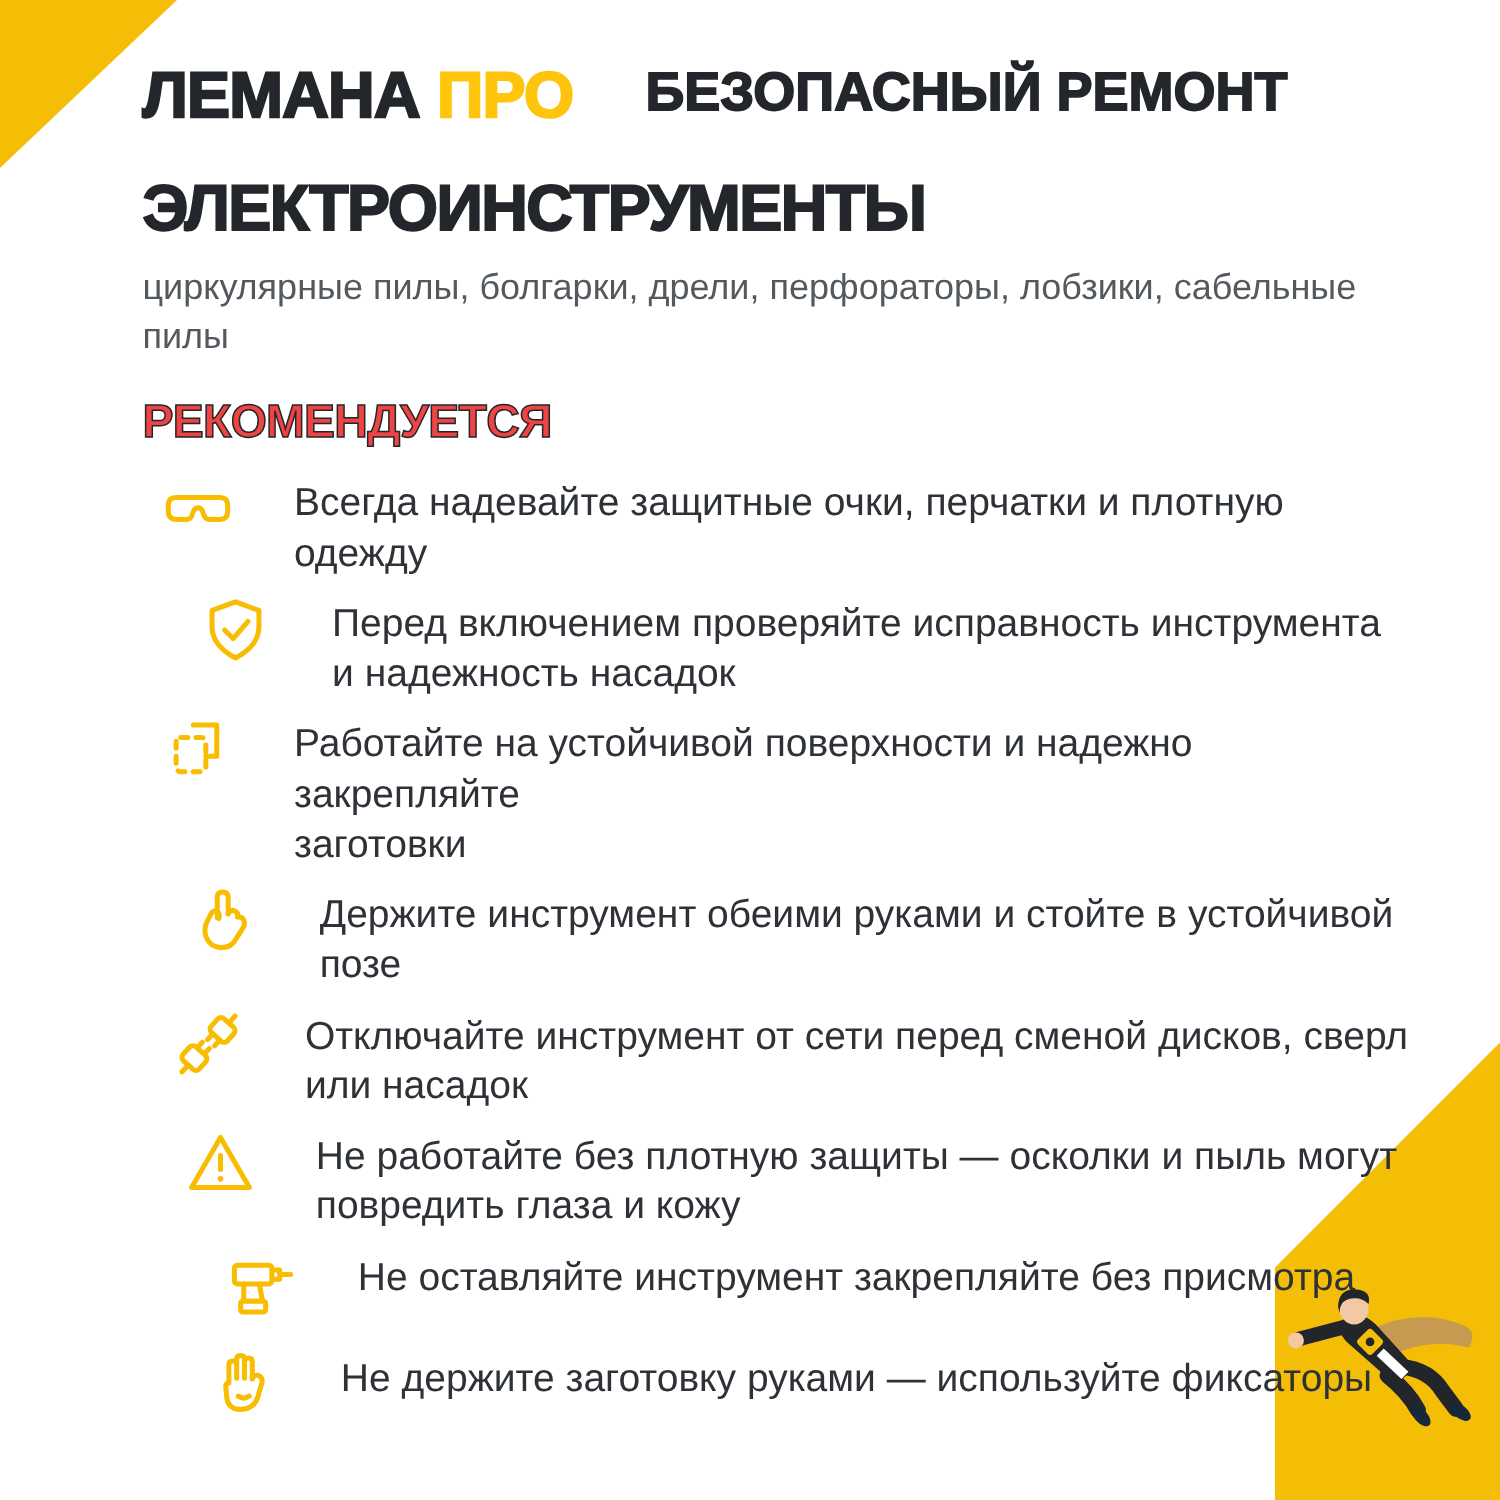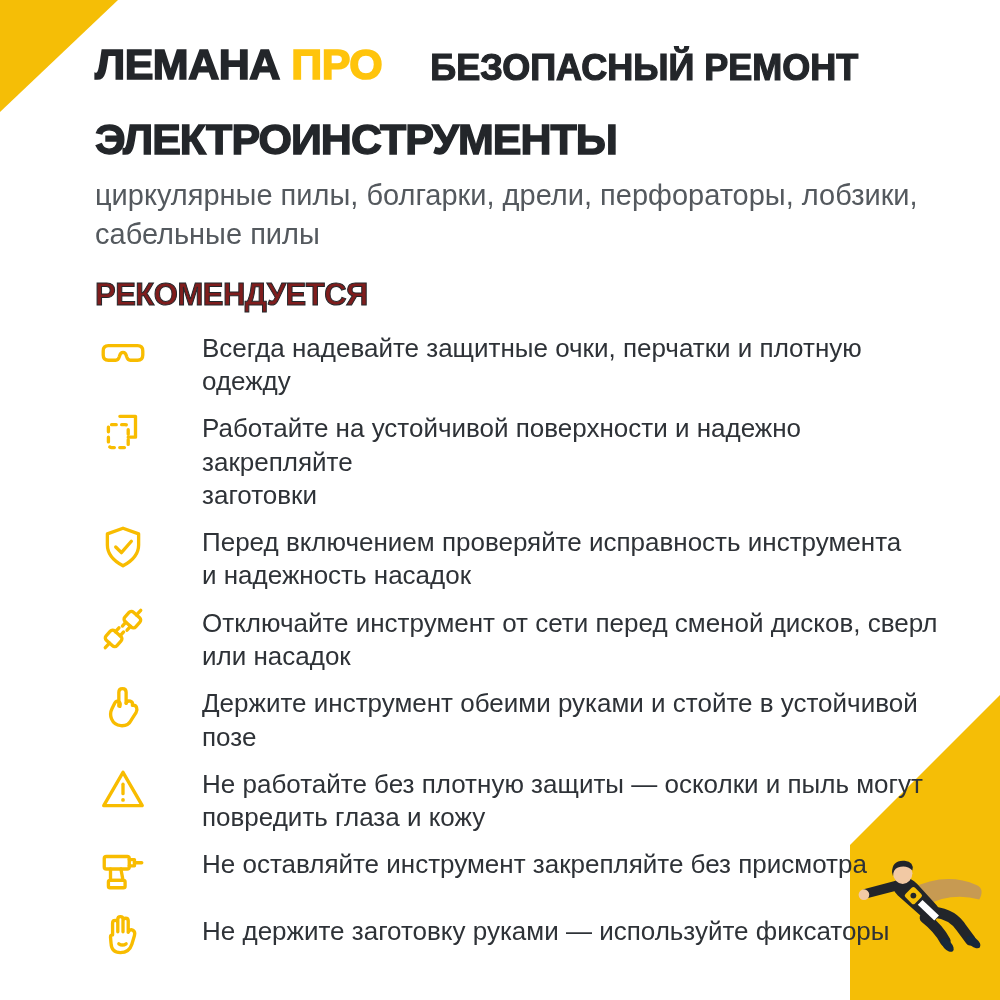--- a/index.html
+++ b/index.html
@@ -17,46 +17,46 @@
   }
   .corner-br{
     position:absolute;right:0;bottom:0;width:150px;height:305px;
     background:var(--corner-yellow,#F5BE06);
     clip-path:polygon(0 150px,150px 0,150px 305px,0 305px);
   }
   .mascot{position:absolute;right:2px;bottom:18px;width:146px;}
 
   .content{position:absolute;left:95px;top:0;width:860px;}
 
-  .header{display:flex;align-items:flex-end;gap:48px;margin-top:40px;}
+  .header{display:flex;align-items:flex-start;gap:48px;margin-top:40px;}
   .logo{
     font-size:43px;font-weight:900;letter-spacing:-0.5px;color:#23262A;
     -webkit-text-stroke:1.6px #23262A;white-space:nowrap;
   }
   .logo .accent{color:var(--brand-yellow,#FFC40C);-webkit-text-stroke:1.6px var(--brand-yellow,#FFC40C);}
   .doc-title{
     font-size:36px;font-weight:900;color:#23262A;letter-spacing:0;
     -webkit-text-stroke:1.2px #23262A;white-space:nowrap;
   }
 
   .page-title{
     margin:26px 0 0 0;font-size:43px;font-weight:900;color:#23262A;
     letter-spacing:-1px;-webkit-text-stroke:1.4px #23262A;
   }
   .page-subtitle{
-    margin-top:12px;font-size:29px;line-height:1.36;color:#54595E;
+    margin-top:12px;font-size:24px;line-height:1.36;color:#54595E;
     max-width:840px;
   }
 
   .section-heading{
-    margin:22px 0 16px 0;font-size:31px;font-weight:900;color:#7f1d1d;
+    margin:22px 0 16px 0;font-size:31px;font-weight:900;color:#ef4444;
     letter-spacing:-0.5px;-webkit-text-stroke:1px #23262A;
   }
   .rows{display:flex;flex-direction:column;}
-  .row{display:flex;align-items:flex-start;gap:51px;margin-bottom:11px;min-height:56px;}
+  .row{display:flex;align-items:flex-start;gap:36px;margin-bottom:11px;min-height:56px;justify-content:center;}
   .icon-cell{
     flex:0 0 56px;width:56px;display:flex;justify-content:center;align-items:flex-start;
     color:var(--icon-yellow,#F8BC00);
   }
   .icon-cell svg{width:50px;height:50px;display:block;}
   .row-text{
     font-size:26px;line-height:1.28;color:#2E3237;max-width:750px;
     white-space:pre-line;padding-top:3px;
   }
 </style>
@@ -100,62 +100,62 @@
         <div class="icon-cell">
           <svg viewBox="0 0 48 48">
             <path fill="none" stroke="currentColor" stroke-width="3.2" stroke-linecap="round" stroke-linejoin="round" d="M10 16 H38 Q43 16 43 21 V25 Q43 30 38 30 H31 Q28.5 30 27.5 26.5 Q26.5 22.5 24 22.5 Q21.5 22.5 20.5 26.5 Q19.5 30 17 30 H10 Q5 30 5 25 V21 Q5 16 10 16 Z"></path>
           </svg>
         </div>
         <div class="row-text">Всегда надевайте защитные очки, перчатки и плотную одежду</div>
       </div>
       <div class="row">
         <div class="icon-cell">
           <svg viewBox="0 0 48 48">
+            <path fill="none" stroke="currentColor" stroke-width="3.2" stroke-linecap="round" stroke-linejoin="round" d="M24 5 L39 10.5 V21 Q39 33 24 41 Q9 33 9 21 V10.5 Z"></path>
+            <path fill="none" stroke="currentColor" stroke-width="3.2" stroke-linecap="round" stroke-linejoin="round" d="M17 23 L22.5 28.5 L32 17.5"></path>
+          </svg>
+        </div>
+        <div class="row-text">Перед включением проверяйте исправность инструмента
+и надежность насадок</div>
+      </div>
+      <div class="row">
+        <div class="icon-cell">
+          <svg viewBox="0 0 48 48">
             <path fill="none" stroke="currentColor" stroke-width="3.2" stroke-linecap="round" stroke-linejoin="round" d="M21 7 H36 V27 H29"></path>
             <rect fill="none" stroke="currentColor" stroke-width="3.2" stroke-linecap="round" stroke-linejoin="round" stroke-dasharray="4.5 5.2" x="10" y="15" width="19" height="22" rx="3"></rect>
           </svg>
         </div>
         <div class="row-text">Работайте на устойчивой поверхности и надежно закрепляйте
 заготовки</div>
       </div>
       <div class="row">
         <div class="icon-cell">
           <svg viewBox="0 0 48 48">
-            <path fill="none" stroke="currentColor" stroke-width="3.2" stroke-linecap="round" stroke-linejoin="round" d="M24 5 L39 10.5 V21 Q39 33 24 41 Q9 33 9 21 V10.5 Z"></path>
-            <path fill="none" stroke="currentColor" stroke-width="3.2" stroke-linecap="round" stroke-linejoin="round" d="M17 23 L22.5 28.5 L32 17.5"></path>
+            <path fill="none" stroke="currentColor" stroke-width="3.2" stroke-linecap="round" stroke-linejoin="round" d="M20 21 V8 Q20 4.5 23.5 4.5 Q27 4.5 27 8 V18.5"></path>
+            <path fill="none" stroke="currentColor" stroke-width="3.2" stroke-linecap="round" stroke-linejoin="round" d="M27 18.5 Q28 15.5 31 16.5 Q33.8 17.5 33 20.5 Q36 20 37 22.5 Q38 25 36.5 27.5 L32 34.5 Q29 40.5 22 40 Q15.5 39.5 13 33.5 Q11 28.5 13.5 23.5 L16 18.5 Q17.5 15.5 20 17 Q22 18.3 21 21.5"></path>
           </svg>
         </div>
-        <div class="row-text">Перед включением проверяйте исправность инструмента
-и надежность насадок</div>
+        <div class="row-text">Держите инструмент обеими руками и стойте в устойчивой
+позе</div>
       </div>
       <div class="row">
         <div class="icon-cell">
           <svg viewBox="0 0 48 48">
             <g transform="rotate(42 33 15)">
               <rect fill="none" stroke="currentColor" stroke-width="3.2" stroke-linecap="round" stroke-linejoin="round" x="26" y="9" width="14" height="12" rx="3"></rect>
               <path fill="none" stroke="currentColor" stroke-width="3.2" stroke-linecap="round" stroke-linejoin="round" d="M30 21 V26 M36 21 V26 M33 3 V9"></path>
             </g>
             <g transform="rotate(42 15 33)">
               <rect fill="none" stroke="currentColor" stroke-width="3.2" stroke-linecap="round" stroke-linejoin="round" x="8" y="27" width="14" height="12" rx="3"></rect>
               <path fill="none" stroke="currentColor" stroke-width="3.2" stroke-linecap="round" stroke-linejoin="round" d="M12 22 V27 M18 22 V27 M15 39 V45"></path>
             </g>
           </svg>
         </div>
         <div class="row-text">Отключайте инструмент от сети перед сменой дисков, сверл
 или насадок</div>
-      </div>
-      <div class="row">
-        <div class="icon-cell">
-          <svg viewBox="0 0 48 48">
-            <path fill="none" stroke="currentColor" stroke-width="3.2" stroke-linecap="round" stroke-linejoin="round" d="M20 21 V8 Q20 4.5 23.5 4.5 Q27 4.5 27 8 V18.5"></path>
-            <path fill="none" stroke="currentColor" stroke-width="3.2" stroke-linecap="round" stroke-linejoin="round" d="M27 18.5 Q28 15.5 31 16.5 Q33.8 17.5 33 20.5 Q36 20 37 22.5 Q38 25 36.5 27.5 L32 34.5 Q29 40.5 22 40 Q15.5 39.5 13 33.5 Q11 28.5 13.5 23.5 L16 18.5 Q17.5 15.5 20 17 Q22 18.3 21 21.5"></path>
-          </svg>
-        </div>
-        <div class="row-text">Держите инструмент обеими руками и стойте в устойчивой
-позе</div>
       </div>
     </div>
 
   <div class="rows">
       <div class="row">
         <div class="icon-cell">
           <svg viewBox="0 0 48 48">
             <path fill="none" stroke="currentColor" stroke-width="3.2" stroke-linecap="round" stroke-linejoin="round" d="M24 7 L42.5 39 H5.5 Z"></path>
             <path fill="none" stroke="currentColor" stroke-width="3.2" stroke-linecap="round" stroke-linejoin="round" d="M24 18.5 V27.5"></path>
             <circle cx="24" cy="33.5" r="1.8" fill="currentColor" stroke="none"></circle>

